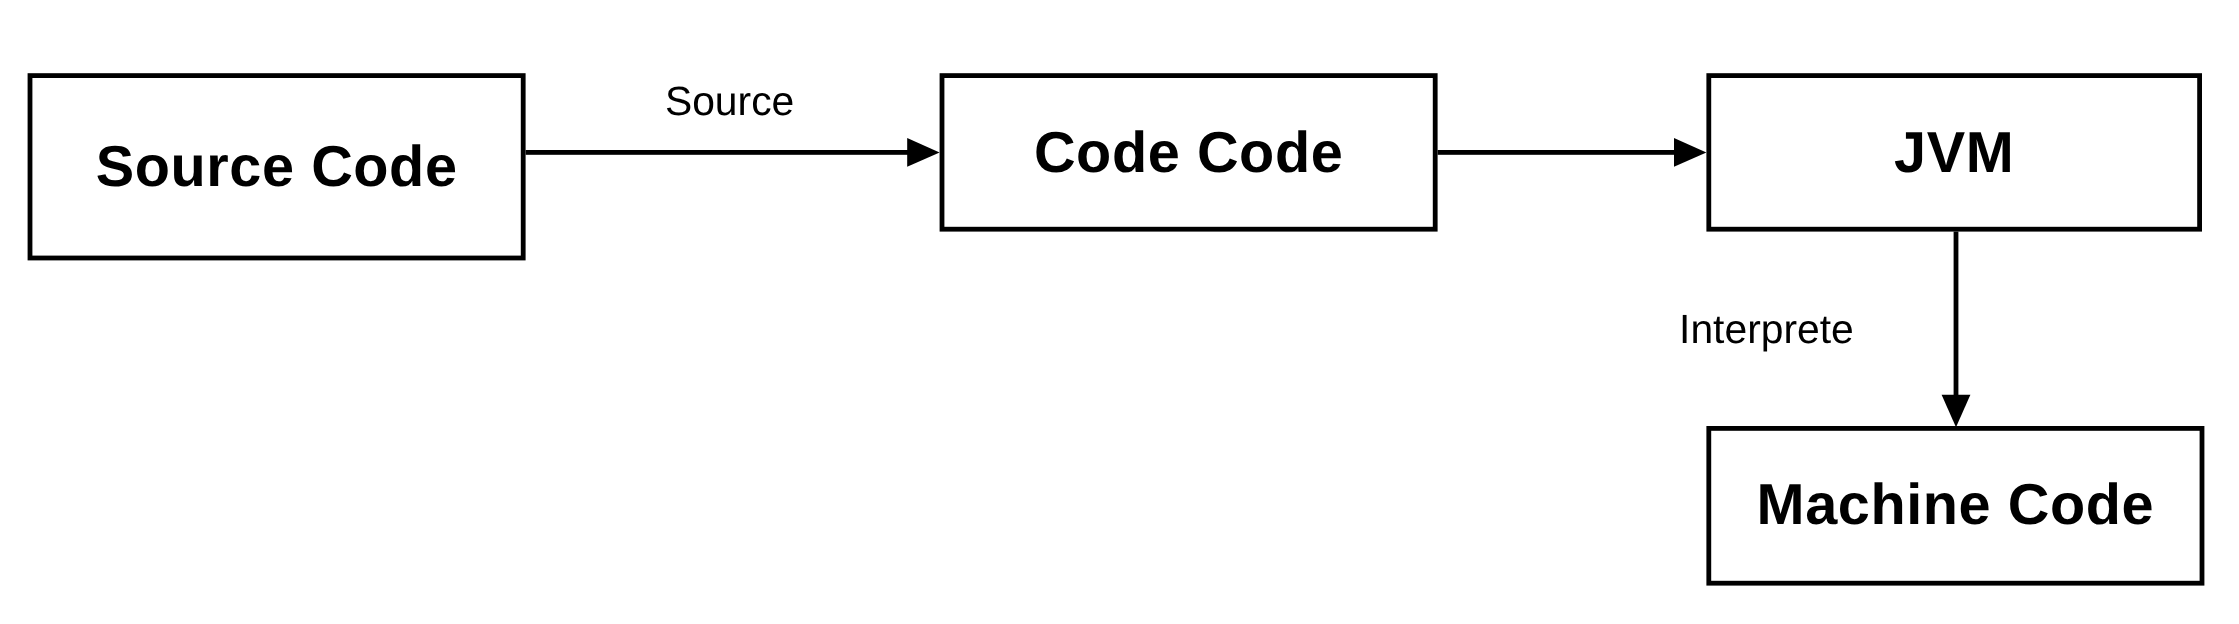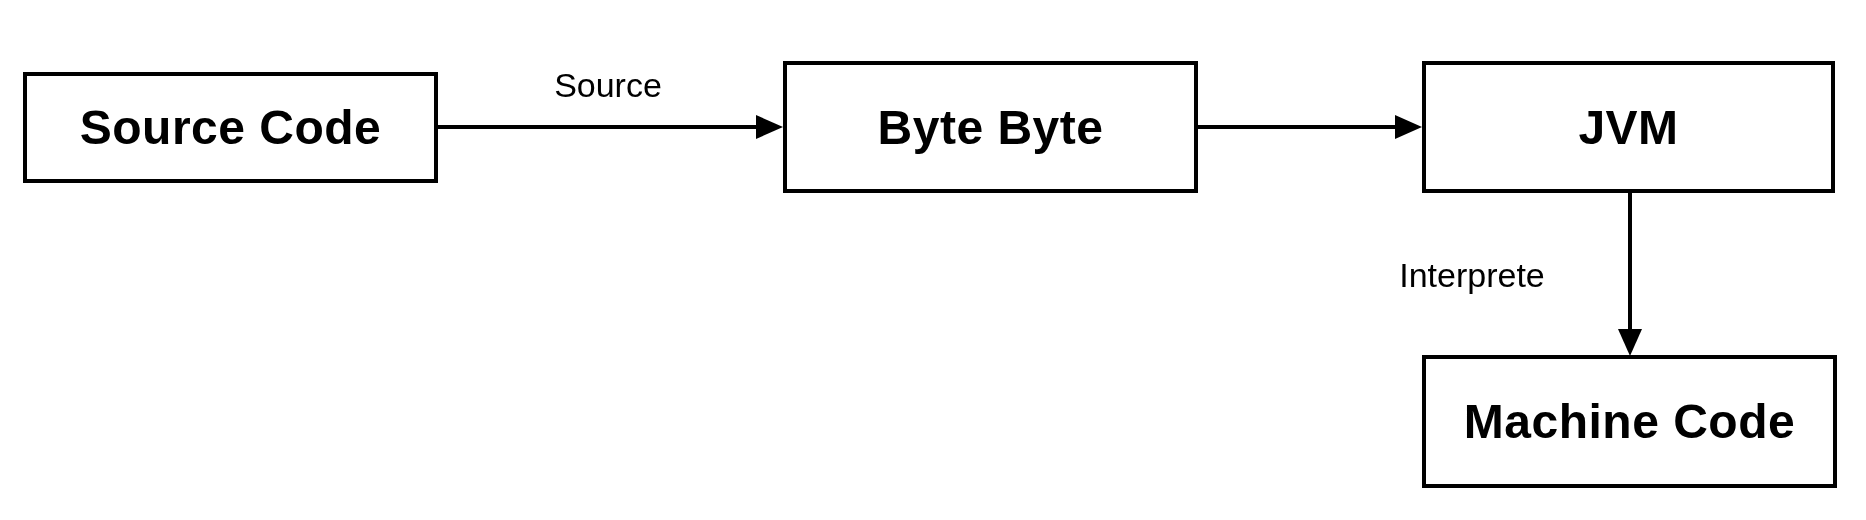--- a/index.html
+++ b/index.html
@@ -65,26 +65,26 @@
     white-space: nowrap;
   }
   .edge-label.centered { text-align: center; }
   .edge-label.right-aligned { text-align: center; }
 </style>
 </head>
 <body>
 
 <div class="canvas">
 
-  <div class="node" style="left:23px; top:61px; width:415px; height:111px;margin-top:11px;">
+  <div class="node" style="left:23px; top:61px; width:415px; height:156px;">
     <span class="node-label">Source Code</span>
   </div>
 
   <div class="node" style="left:783px; top:61px; width:415px; height:132px;">
-    <span class="node-label">Byte Byte</span>
+    <span class="node-label">Code Code</span>
   </div>
 
   <div class="node" style="left:1422px; top:61px; width:413px; height:132px;">
     <span class="node-label">JVM</span>
   </div>
 
   <div class="node" style="left:1422px; top:355px; width:415px; height:133px;text-align:center;">
     <span class="node-label">Machine Code</span>
   </div>
 

